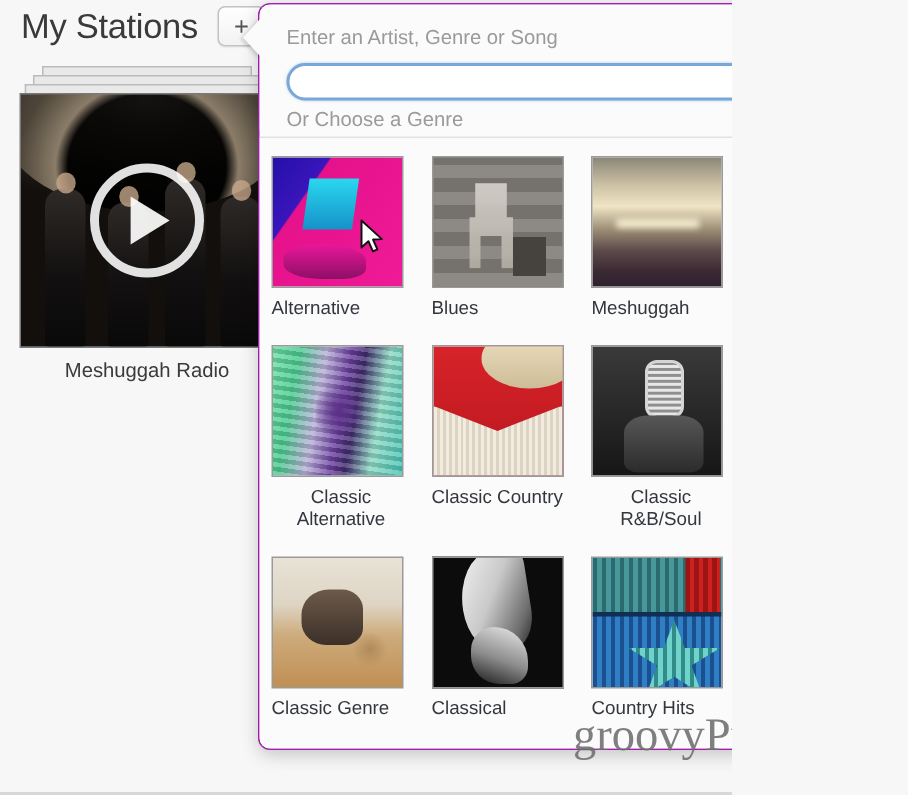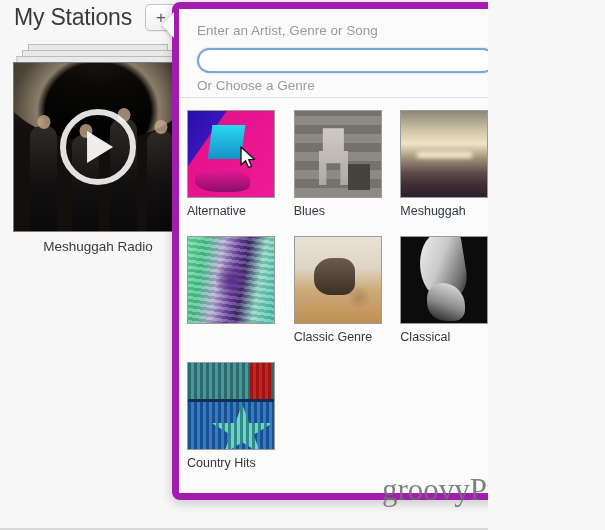--- a/index.html
+++ b/index.html
@@ -193,21 +193,21 @@
     background: repeating-linear-gradient(#d9c2a2 0 2px, #4e3823 2px 5px);
     border-radius: 4px;
   }
 
   
   #genre-popover {
     position: absolute;
     left: 172px; top: 2px;
     width: 348px; height: 498px;
     background: #fbfbfb;
-    border: 7px solid #a21caf;
+    border: 1px solid #a21caf;
     border-radius: 8px;
     box-shadow: 0 3px 12px rgba(0,0,0,0.20);
     z-index: 6;
     box-sizing: border-box;
     overflow: hidden;
   }
   #popover-pointer {
     position: absolute;
     left: 162px; top: 12px;
     width: 0; height: 0;
@@ -595,23 +595,32 @@
           <div class="genre-name">Blues</div>
         </div>
 
         <div class="genre-tile">
           <div class="genre-thumb th-christian"></div>
           <div class="genre-name">Meshuggah</div>
         </div>
 
         <div class="genre-tile">
           <div class="genre-thumb th-classic-alternative"></div>
-        </div>
-
-
+          <div class="genre-name">Classic Alternative</div>
+        </div>
+
+        <div class="genre-tile">
+          <div class="genre-thumb th-classic-country"></div>
+          <div class="genre-name">Classic Country</div>
+        </div>
+
+        <div class="genre-tile">
+          <div class="genre-thumb th-classic-rb"></div>
+          <div class="genre-name">Classic R&amp;B/Soul</div>
+        </div>
 
         <div class="genre-tile">
           <div class="genre-thumb th-classic-rock"></div>
           <div class="genre-name">Classic Genre</div>
         </div>
 
         <div class="genre-tile">
           <div class="genre-thumb th-classical"></div>
           <div class="genre-name">Classical</div>
         </div>

